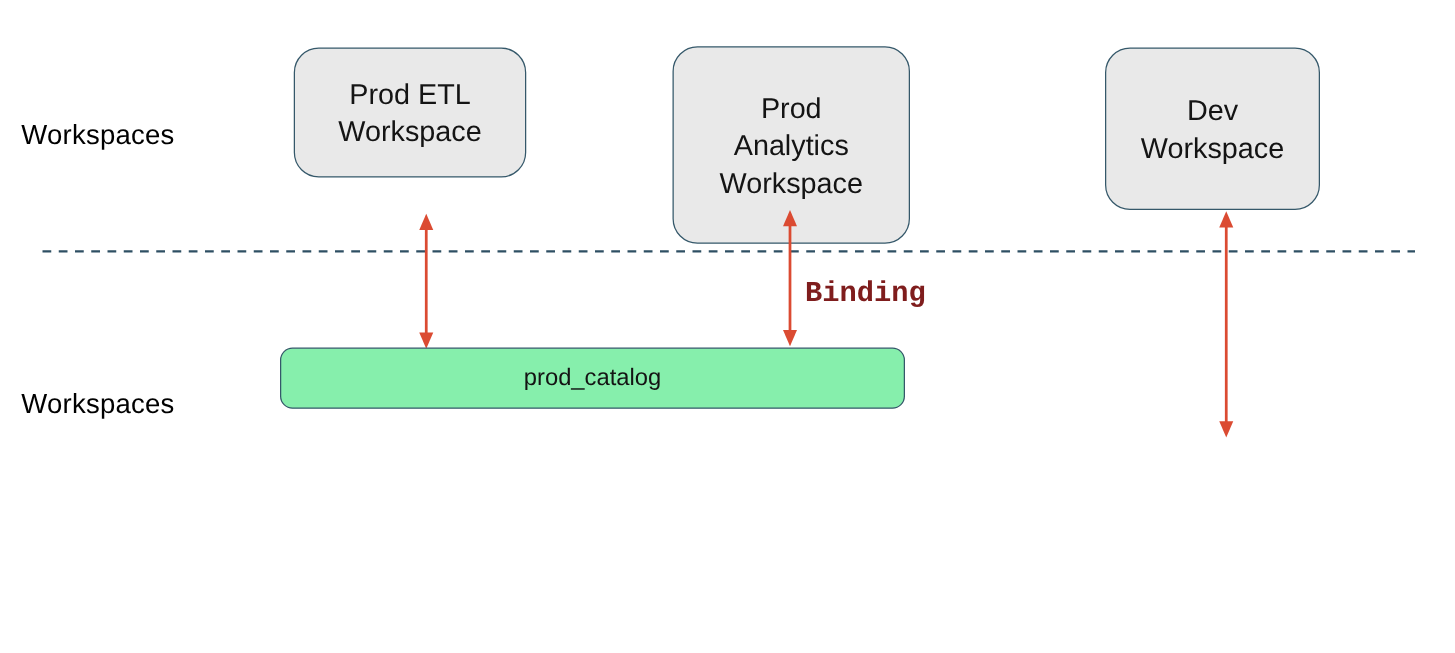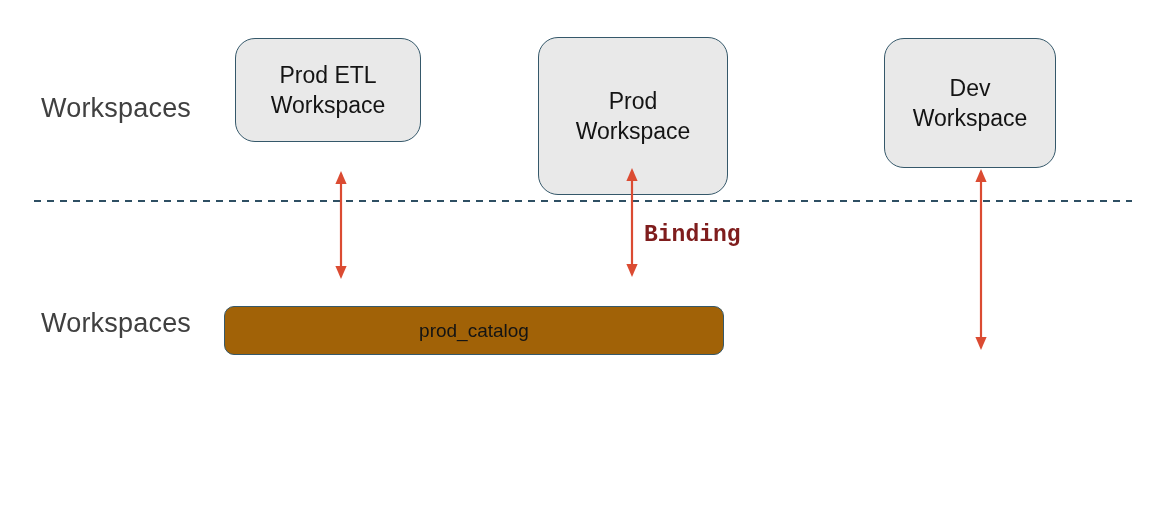--- a/index.html
+++ b/index.html
@@ -8,25 +8,24 @@
     width: 1164px;
     height: 522px;
     background: #ffffff;
     overflow: hidden;
     font-family: "Liberation Sans", "DejaVu Sans", sans-serif;
     color: #1f1f1f;
   }
   .abs { position: absolute; }
 
   .row-label {
-    font-size: 27px;
+    font-size: 22px;
     line-height: 28px;
-    color: #404040;
+    color: #000000;
     letter-spacing: 0.2px;
-    margin-left: 24px;
   }
 
   .workspace-box {
     position: absolute;
     box-sizing: border-box;
     background: #e9e9e9;
     border: 1.6px solid #35586a;
     border-radius: 20px;
     display: flex;
     flex-direction: column;
@@ -35,30 +34,29 @@
     text-align: center;
     font-size: 23px;
     line-height: 30px;
     color: #141414;
   }
   .workspace-box span { display: block; }
 
   .catalog-box {
     position: absolute;
     box-sizing: border-box;
-    background: #a16207;
+    background: #86efac;
     border: 1.8px solid #35586a;
     border-radius: 10px;
     display: flex;
     align-items: center;
     justify-content: center;
     text-align: center;
     font-size: 19px;
     color: #141414;
-    margin-top: 28px;
   }
 
   .arrow-svg { position: absolute; overflow: visible; }
 
   .binding-label {
     position: absolute;
     font-family: "Liberation Mono", "DejaVu Sans Mono", monospace;
     font-size: 23px;
     font-weight: bold;
     color: #7f1d1d;
@@ -76,20 +74,21 @@
     <span style="display:block;">Workspaces</span>
   </div>
 
   <div class="workspace-box" style="left:235px; top:38px; width:186px; height:104px;">
     <span>Prod ETL</span>
     <span>Workspace</span>
   </div>
 
   <div class="workspace-box" style="left:538px; top:37px; width:190px; height:158px;">
     <span>Prod</span>
+    <span>Analytics</span>
     <span>Workspace</span>
   </div>
 
   <div class="workspace-box" style="left:884px; top:38px; width:172px; height:130px;">
     <span>Dev</span>
     <span>Workspace</span>
   </div>
 
   <svg class="arrow-svg" style="left:34px; top:199px;" width="1098" height="4">
     <line x1="0" y1="2" x2="1098" y2="2" stroke="#2e4f63" stroke-width="1.8" stroke-dasharray="7 6"></line>

